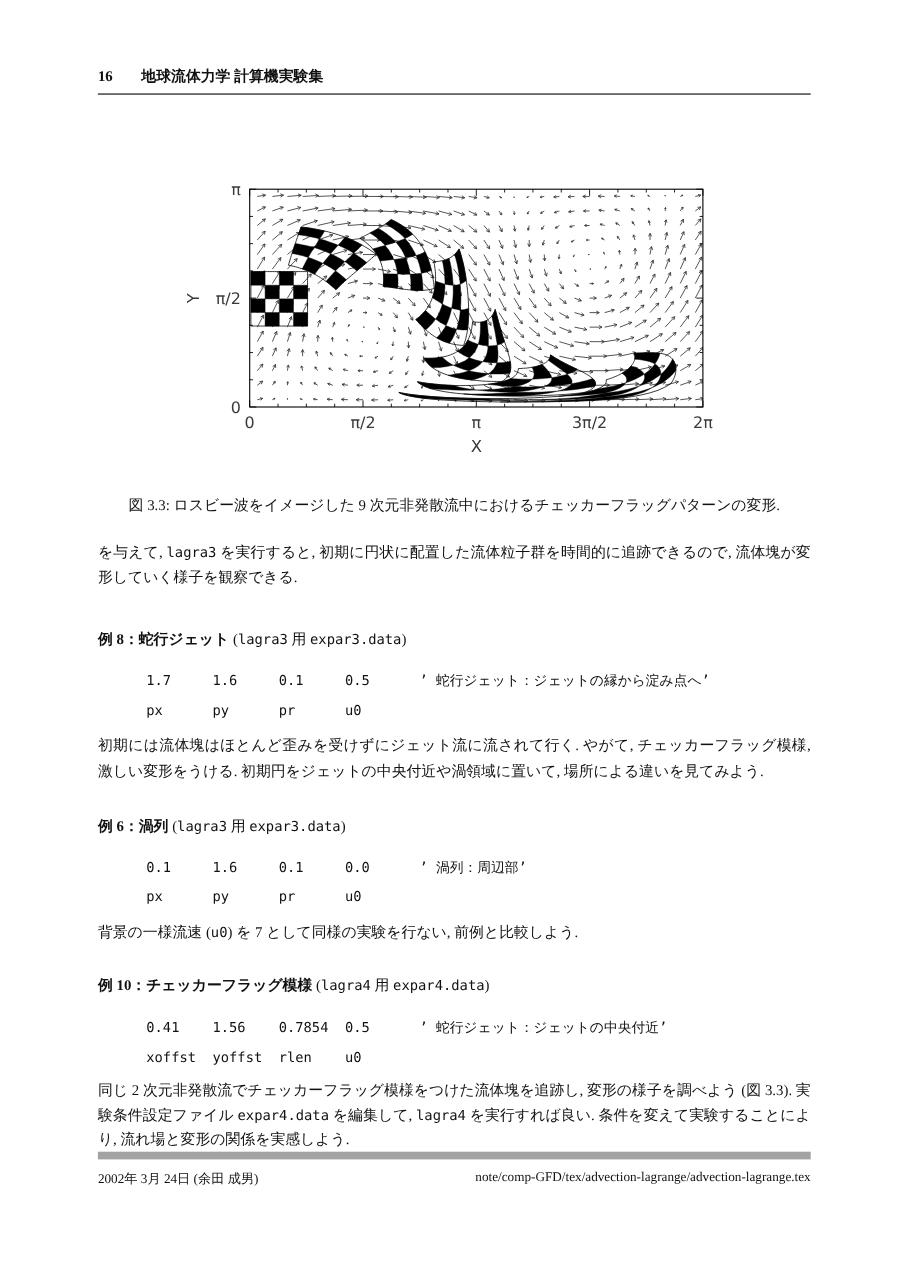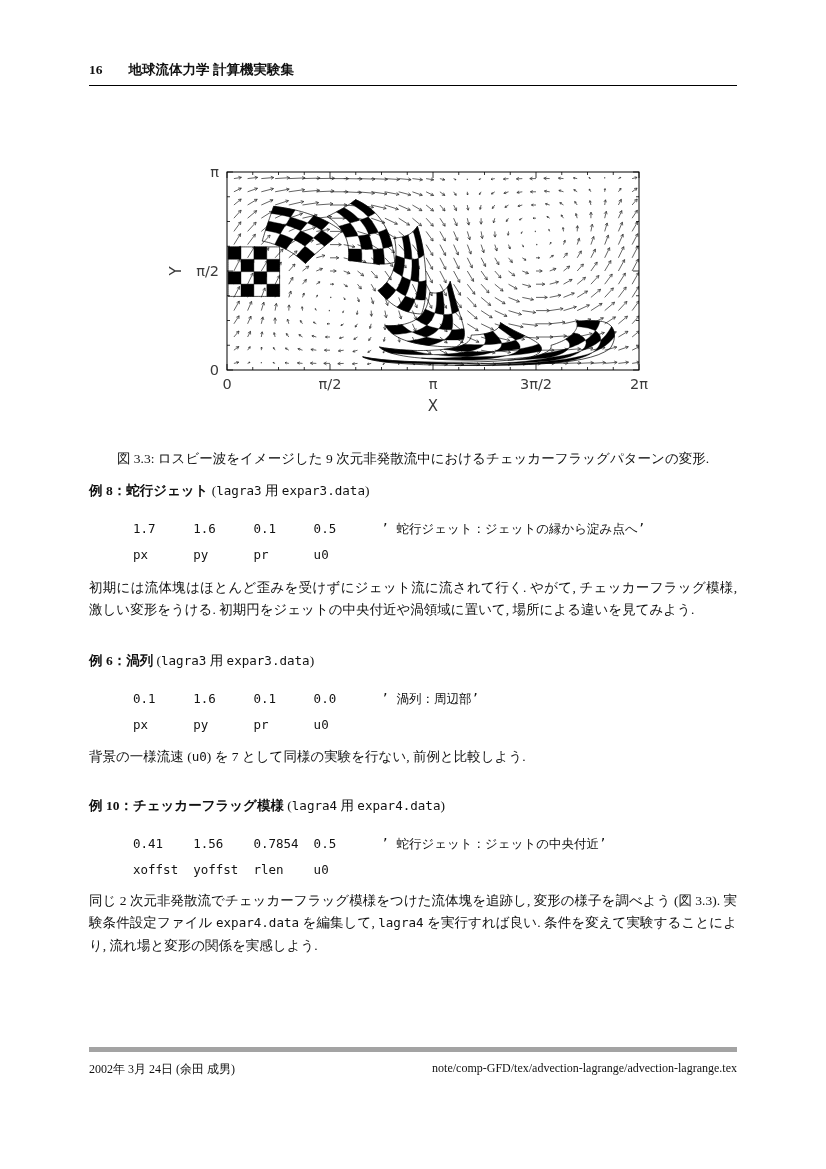--- a/index.html
+++ b/index.html
@@ -12,21 +12,21 @@
   .hdr-rule{border-bottom:1.2px solid #000;margin-top:6px;}
   .page-num{margin-right:26px;}
   .fig-wrap{margin-top:78px;margin-left:76px;width:488px;}
   .caption{text-align:center;font-size:13.5px;margin-top:26px;}
   .para{font-size:13.5px;line-height:1.68;text-align:justify;margin:22px 0 0 0;}
   .ex-head{font-size:13.5px;margin:26px 0 0 0;}
   .seg-b{font-weight:bold;}
   .seg-m{font-family:"DejaVu Sans Mono","Liberation Mono",monospace;font-size:0.93em;}
   pre.code{font-family:"DejaVu Sans Mono","Liberation Mono",monospace;font-size:12.5px;
        line-height:2.1;margin:16px 0 0 44px;white-space:pre;}
-  .footer{position:absolute;left:89px;width:648px;top:1047px;border-top:5px solid #a3a3a3;
+  .footer{position:absolute;left:89px;width:648px;top:1047px;border-top:7px solid #a3a3a3;
        padding-top:9px;display:flex;justify-content:space-between;font-size:12px;}
   svg text{font-family:"DejaVu Sans","Liberation Sans",sans-serif;}
 </style>
 </head>
 <body>
 
 <div class="page">
   <div class="content">
 
     <div class="hdr">
@@ -1070,22 +1070,23 @@
           <text x="474" y="225" text-anchor="middle" font-size="14.5" fill="#3a3a3a">2π</text>
           <text x="54" y="211" text-anchor="end" font-size="14.5" fill="#3a3a3a">0</text>
           <text x="54" y="111.99968487294649" text-anchor="end" font-size="14.5" fill="#3a3a3a">π/2</text>
           <text x="54" y="13" text-anchor="end" font-size="14.5" fill="#3a3a3a">π</text>
           <text x="268" y="247" text-anchor="middle" font-size="15" fill="#3a3a3a">X</text>
           <text x="16" y="107" text-anchor="middle" font-size="15" fill="#3a3a3a" transform="rotate(-90 16 107)">Y</text>
         </svg></div>
 
     <div class="caption">図 3.3: ロスビー波をイメージした 9 次元非発散流中におけるチェッカーフラッグパターンの変形.</div>
 
+    <p class="para"><span>を与えて, </span><span class="seg-m">lagra3</span><span> を実行すると, 初期に円状に配置した流体粒子群を時間的に追跡できるので, 流体塊が変形していく様子を観察できる.</span></p>
 
-    <p class="ex-head" style="margin-top:14px"><span class="seg-b">例 8：蛇行ジェット </span><span>(</span><span class="seg-m">lagra3</span><span> 用 </span><span class="seg-m">expar3.data</span><span>)</span></p>
+    <p class="ex-head" style="margin-top:36px"><span class="seg-b">例 8：蛇行ジェット </span><span>(</span><span class="seg-m">lagra3</span><span> 用 </span><span class="seg-m">expar3.data</span><span>)</span></p>
     <pre class="code">1.7     1.6     0.1     0.5      ’ 蛇行ジェット：ジェットの縁から淀み点へ’
 px      py      pr      u0</pre>
     <p class="para" style="margin-top:8px"><span>初期には流体塊はほとんど歪みを受けずにジェット流に流されて行く. やがて, チェッカーフラッグ模様, 激しい変形をうける. 初期円をジェットの中央付近や渦領域に置いて, 場所による違いを見てみよう.</span></p>
 
     <p class="ex-head" style="margin-top:30px"><span class="seg-b">例 6：渦列 </span><span>(</span><span class="seg-m">lagra3</span><span> 用 </span><span class="seg-m">expar3.data</span><span>)</span></p>
     <pre class="code">0.1     1.6     0.1     0.0      ’ 渦列：周辺部’
 px      py      pr      u0</pre>
     <p class="para" style="margin-top:8px"><span>背景の一様流速 (</span><span class="seg-m">u0</span><span>) を 7 として同様の実験を行ない, 前例と比較しよう.</span></p>
 
     <p class="ex-head" style="margin-top:28px"><span class="seg-b">例 10：チェッカーフラッグ模様 </span><span>(</span><span class="seg-m">lagra4</span><span> 用 </span><span class="seg-m">expar4.data</span><span>)</span></p>

